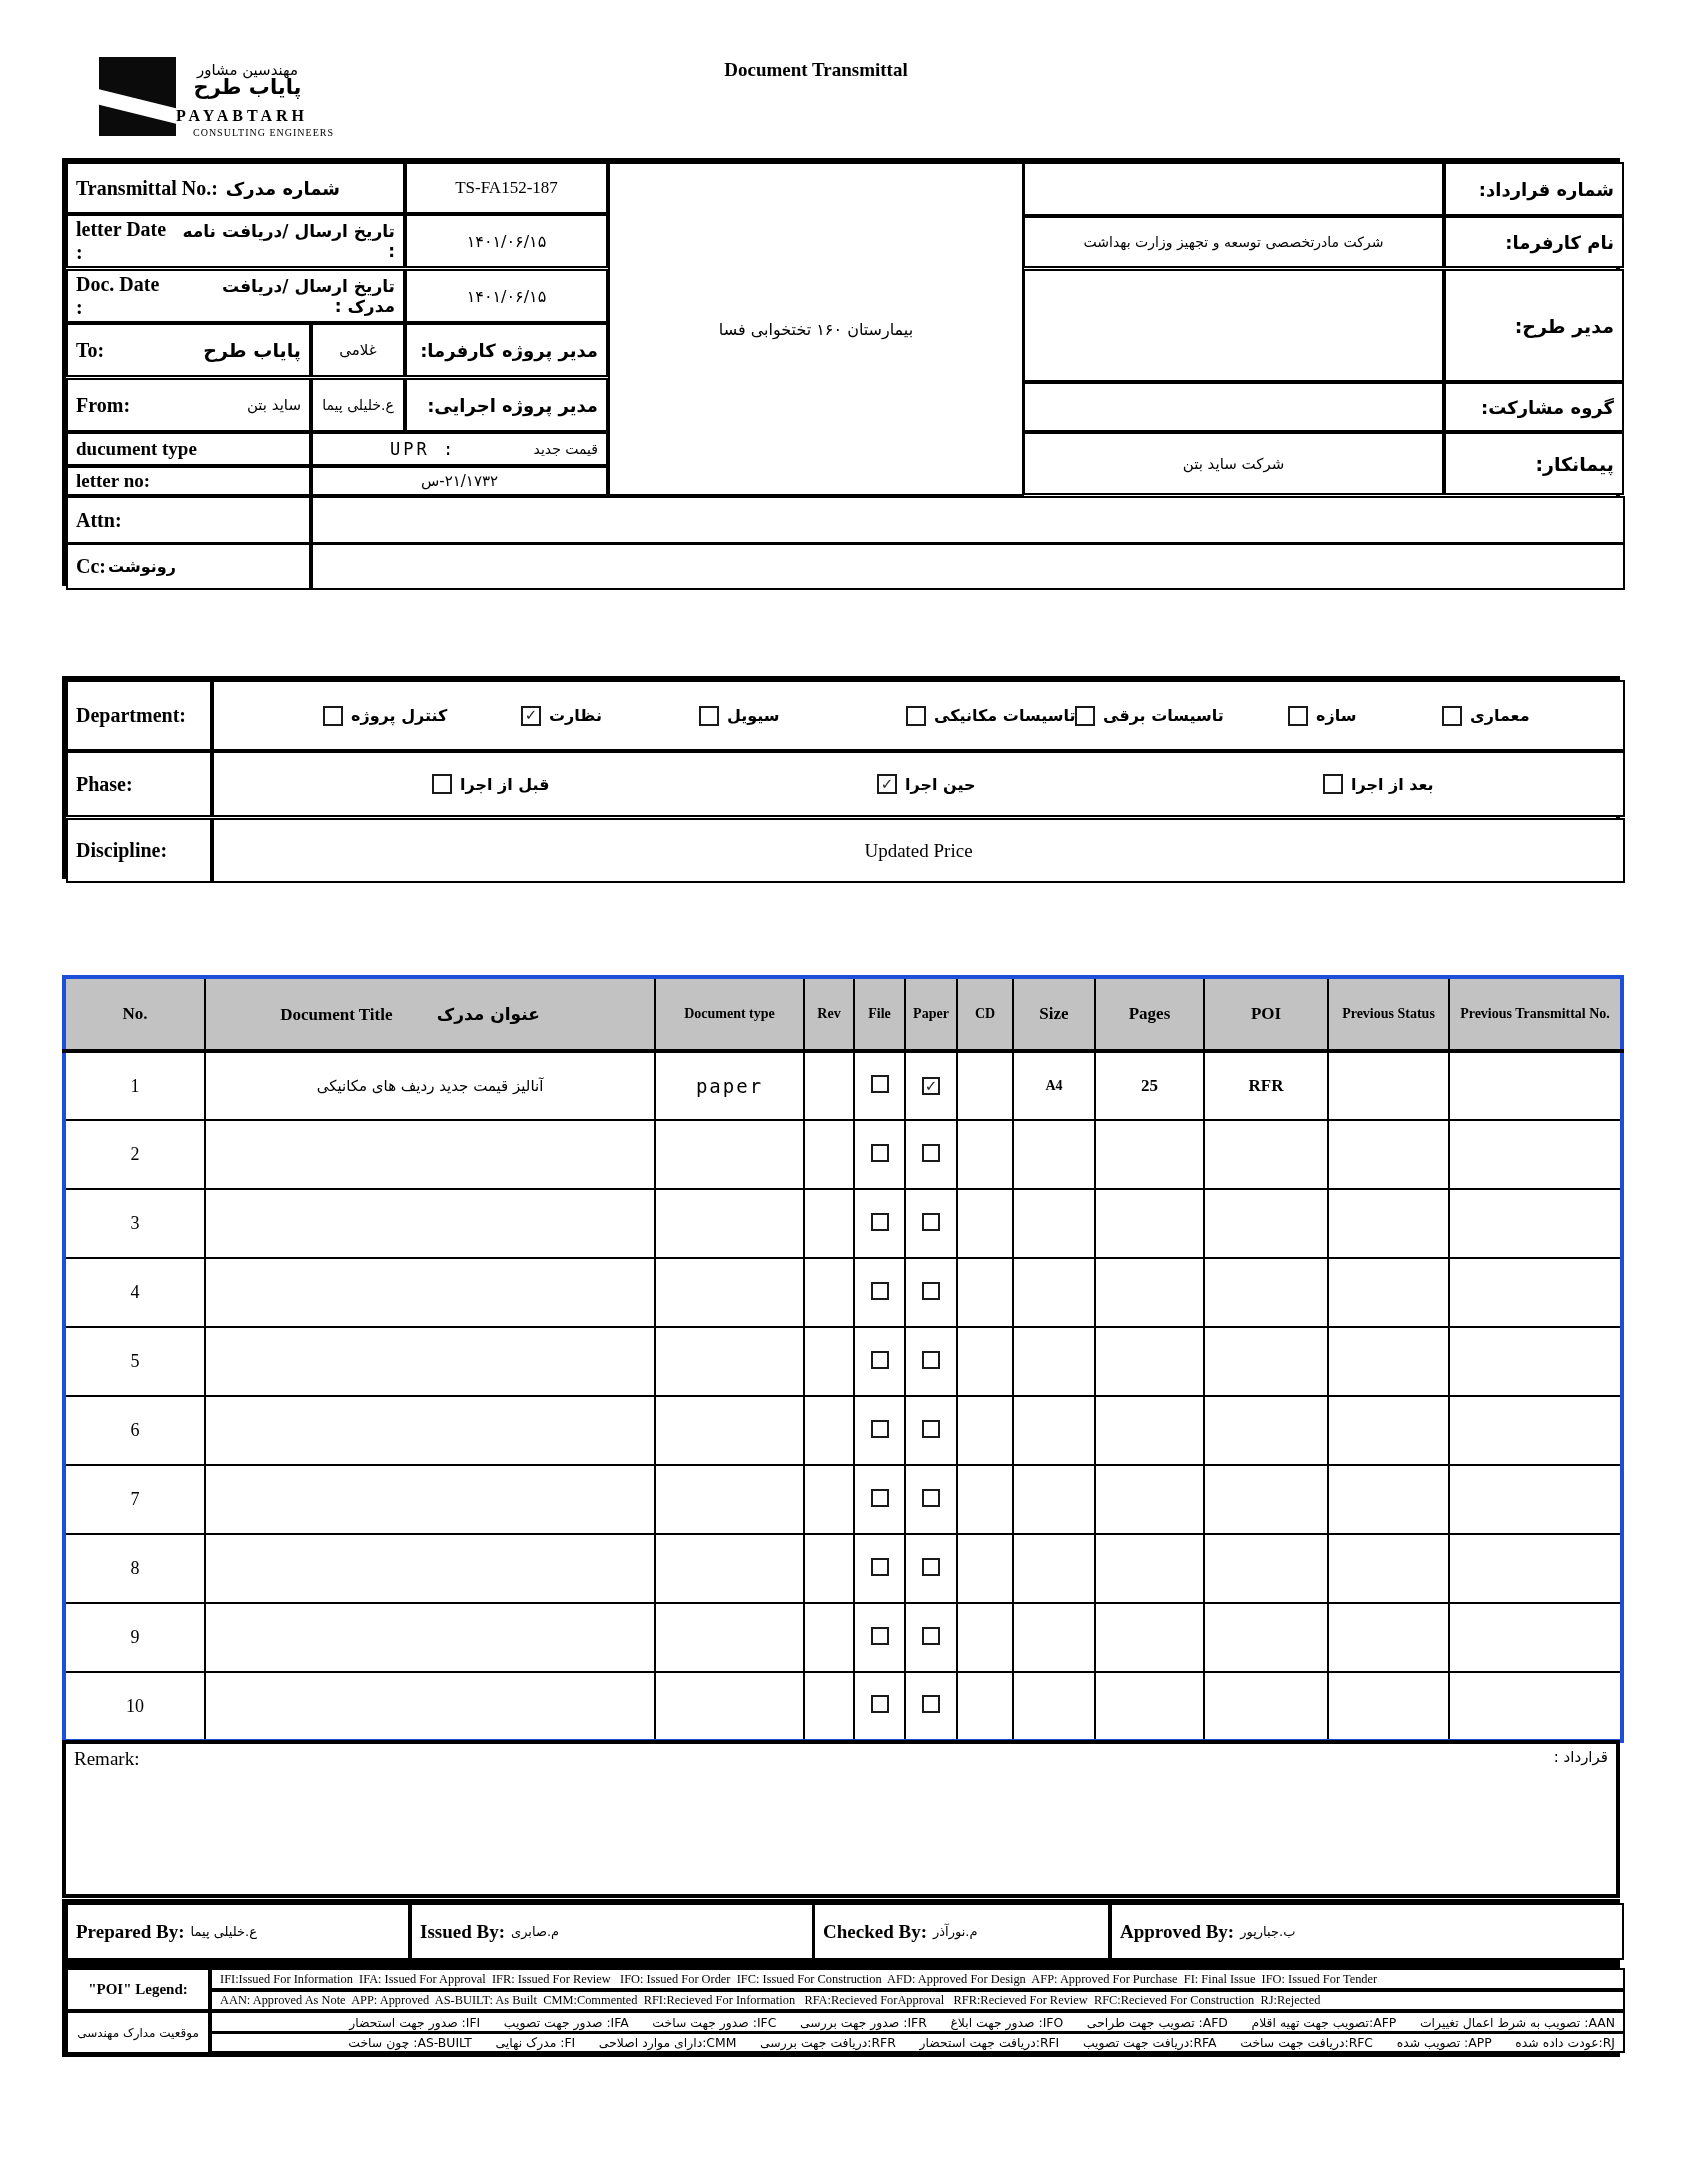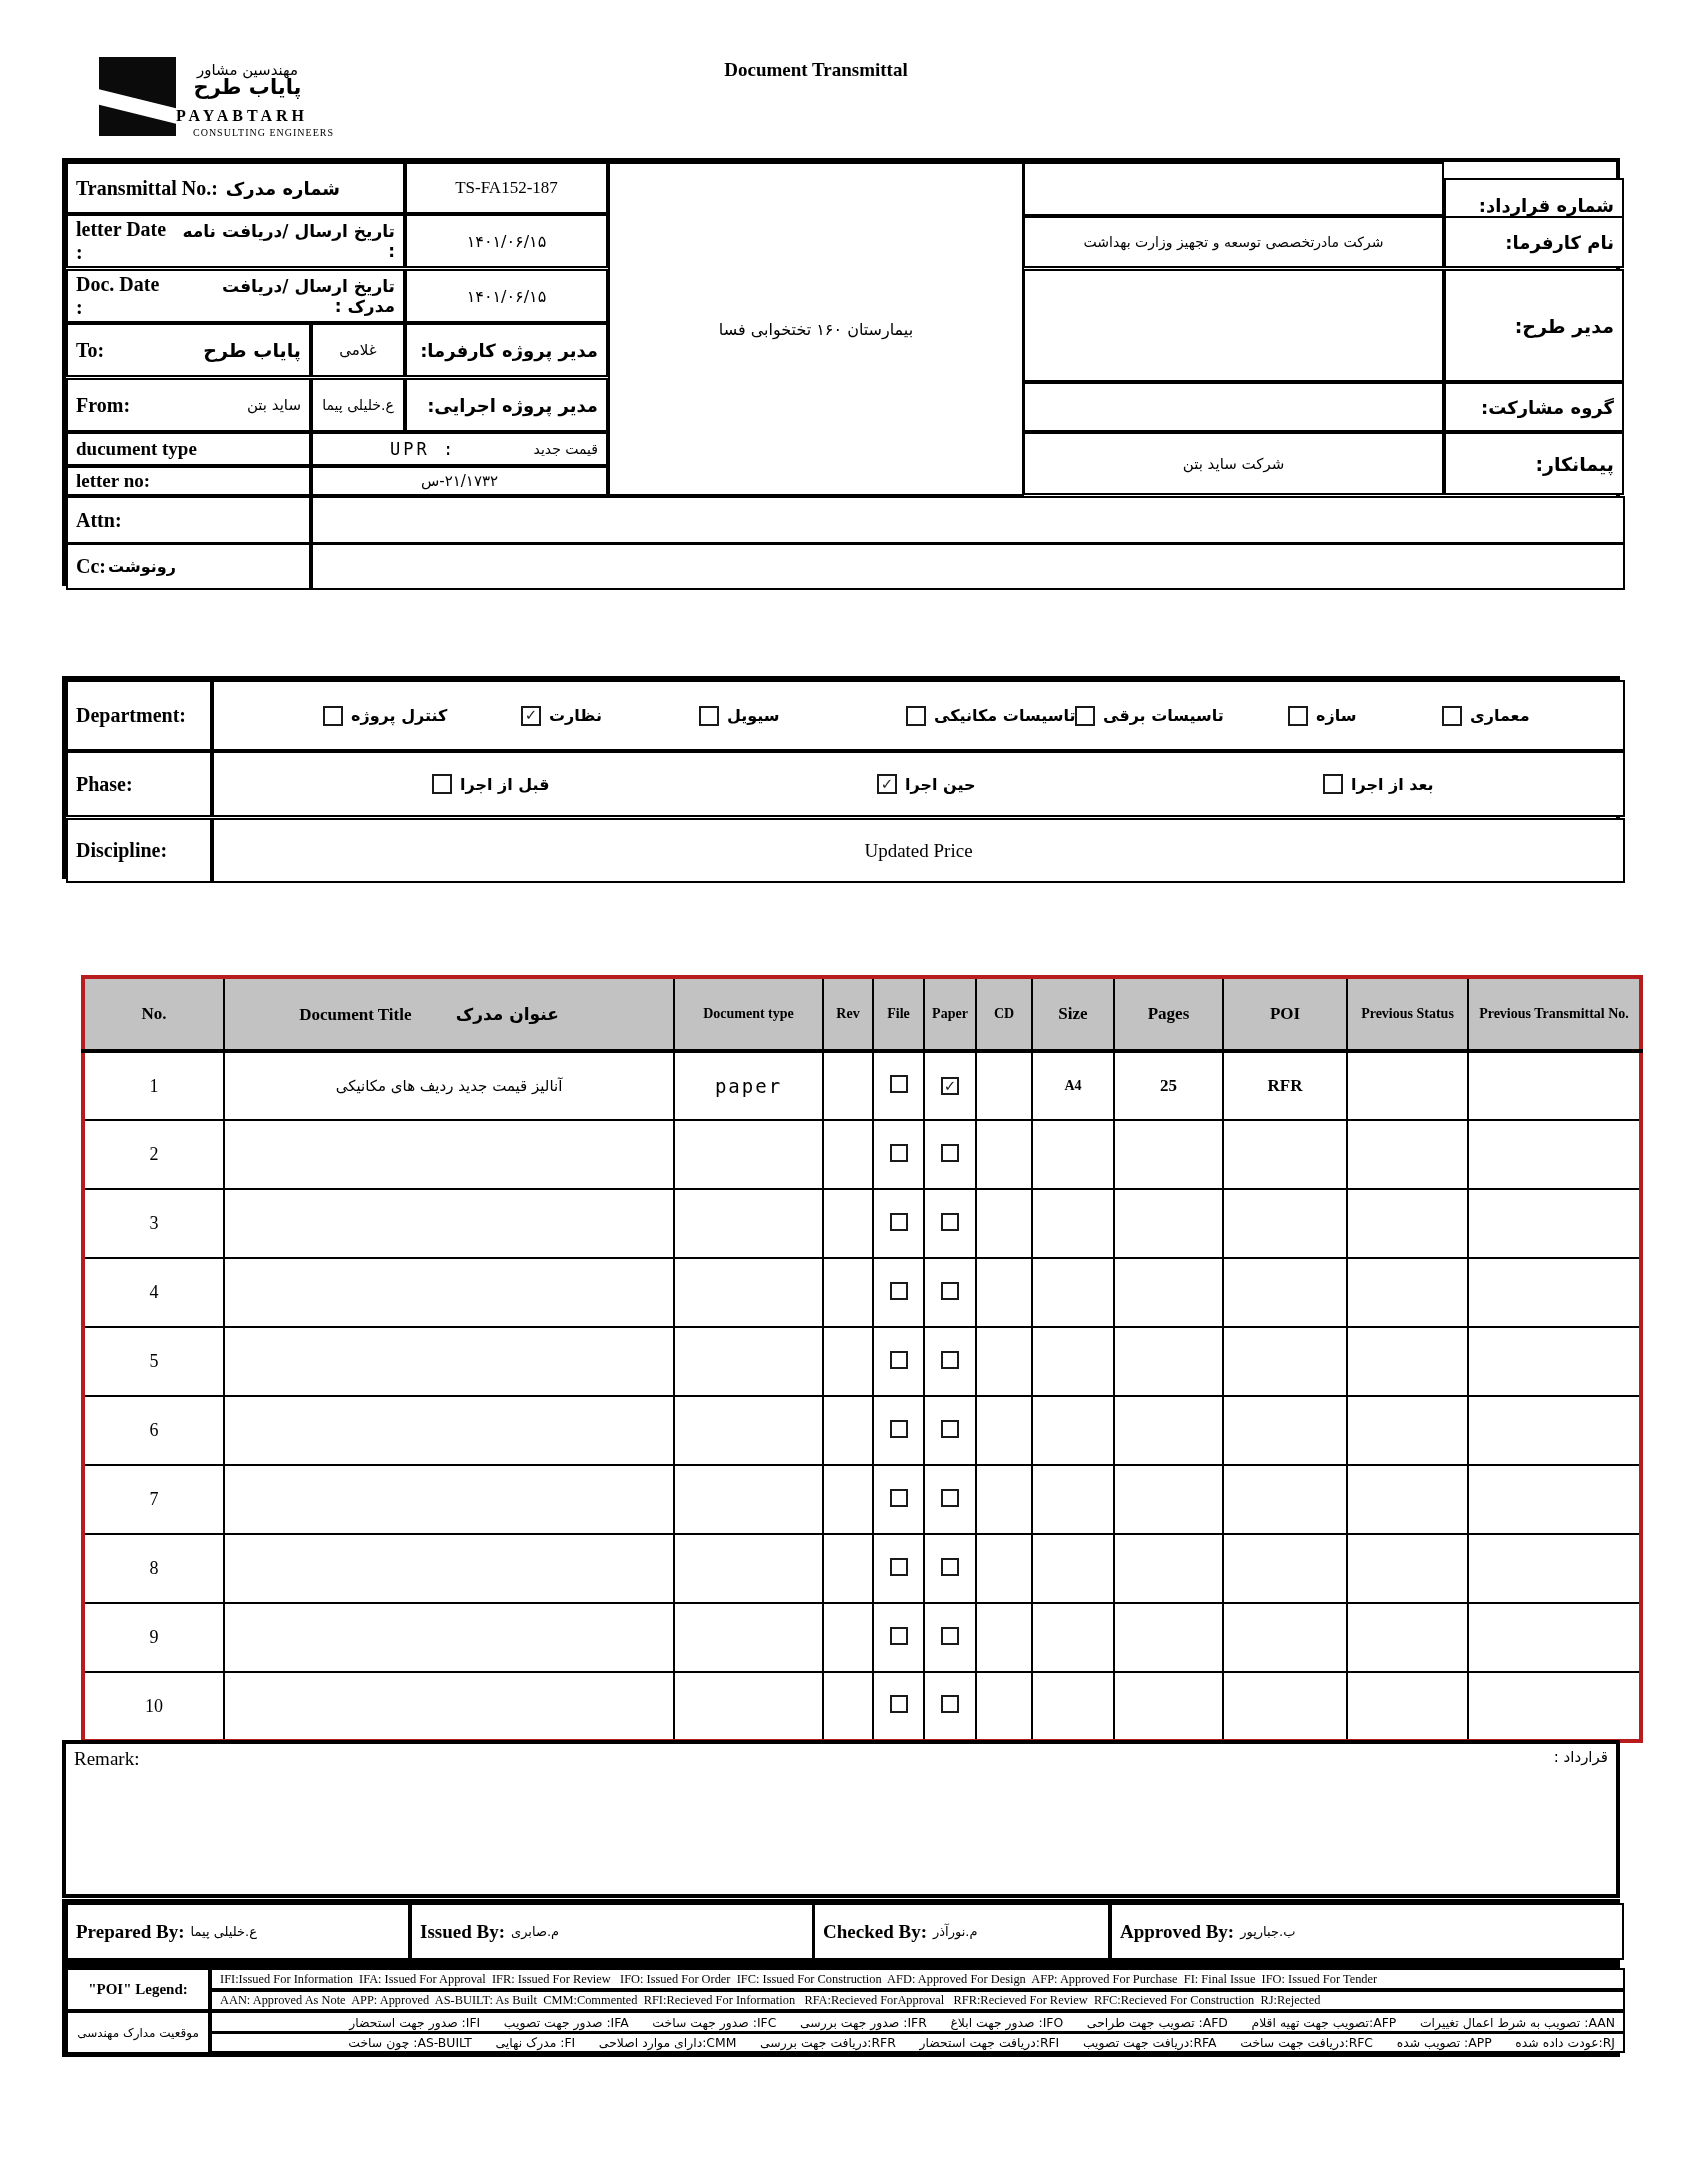--- a/index.html
+++ b/index.html
@@ -27,21 +27,21 @@
   .logo-box{position:absolute;left:99px;top:57px;width:77px;height:79px;background:#0b0b0b;overflow:hidden;}
   .logo-box::after{content:"";position:absolute;left:-18px;top:44px;width:129px;height:15px;
        background:#fff;transform:rotate(14deg);border-radius:0 0 14px 2px;}
   
   table.doc{border-collapse:collapse;table-layout:fixed;width:1558px;background:#fff;}
   table.doc th,table.doc td{border:2px solid #000;box-sizing:border-box;text-align:center;
        vertical-align:middle;padding:0 4px;overflow:hidden;}
   table.doc thead th{background:#c2c2c2;font-size:17px;font-weight:bold;height:74px;}
   table.doc thead th.small{font-size:14px;}
   table.doc tbody tr{height:69px;}
-  table.doc{border:4px solid #b91c1c;margin-left:19px;}
+  table.doc{border:4px solid #1d4ed8;}
   table.doc thead tr th{border-bottom:4px solid #000;}
   .legend-line{white-space:pre;display:block;}
 </style>
 </head>
 <body>
 
 <div class="page">
 
   <div class="logo-box"></div>
   <div class="abs fa" style="left:183px;top:61px;width:129px;text-align:center;font-size:15px;">مهندسین مشاور</div>
@@ -120,21 +120,21 @@
       <span class="en"></span>
     </div>
 
     <div class="cell center" style="left:542px;top:0;width:416px;height:334px;">
       <span class="fa" style="font-size:16px;">بیمارستان ۱۶۰ تختخوابی فسا</span>
     </div>
 
     <div class="cell center" style="left:957px;top:0;width:421px;height:54px;">
       <span class="fa"></span>
     </div>
-    <div class="cell right" style="left:1378px;top:16px;width:180px;height:54px;">
+    <div class="cell right" style="left:1378px;top:0;width:180px;height:54px;">
       <span class="fa b" style="font-size:18px;">شماره قرارداد:</span>
     </div>
     <div class="cell center" style="left:957px;top:54px;width:421px;height:52px;">
       <span class="fa" style="font-size:14px;">شرکت مادرتخصصی توسعه و تجهیز وزارت بهداشت</span>
     </div>
     <div class="cell right" style="left:1378px;top:54px;width:180px;height:52px;">
       <span class="fa b" style="font-size:18px;">نام کارفرما:</span>
     </div>
     <div class="cell center" style="left:957px;top:107px;width:421px;height:113px;">
       <span class="fa"></span>

